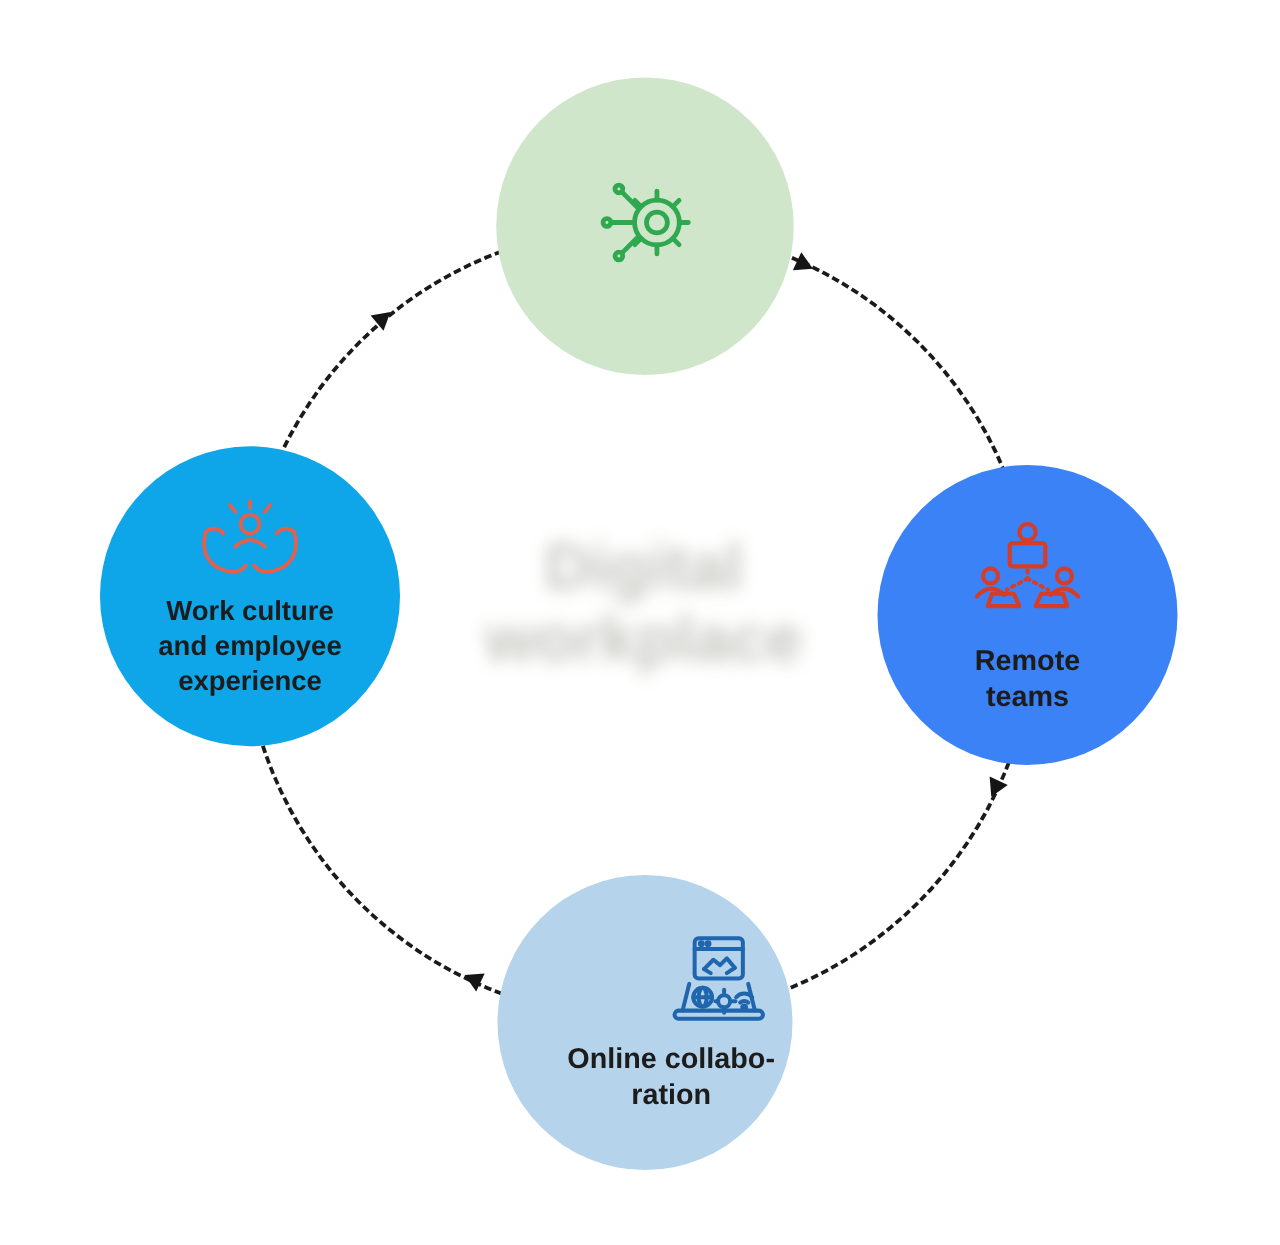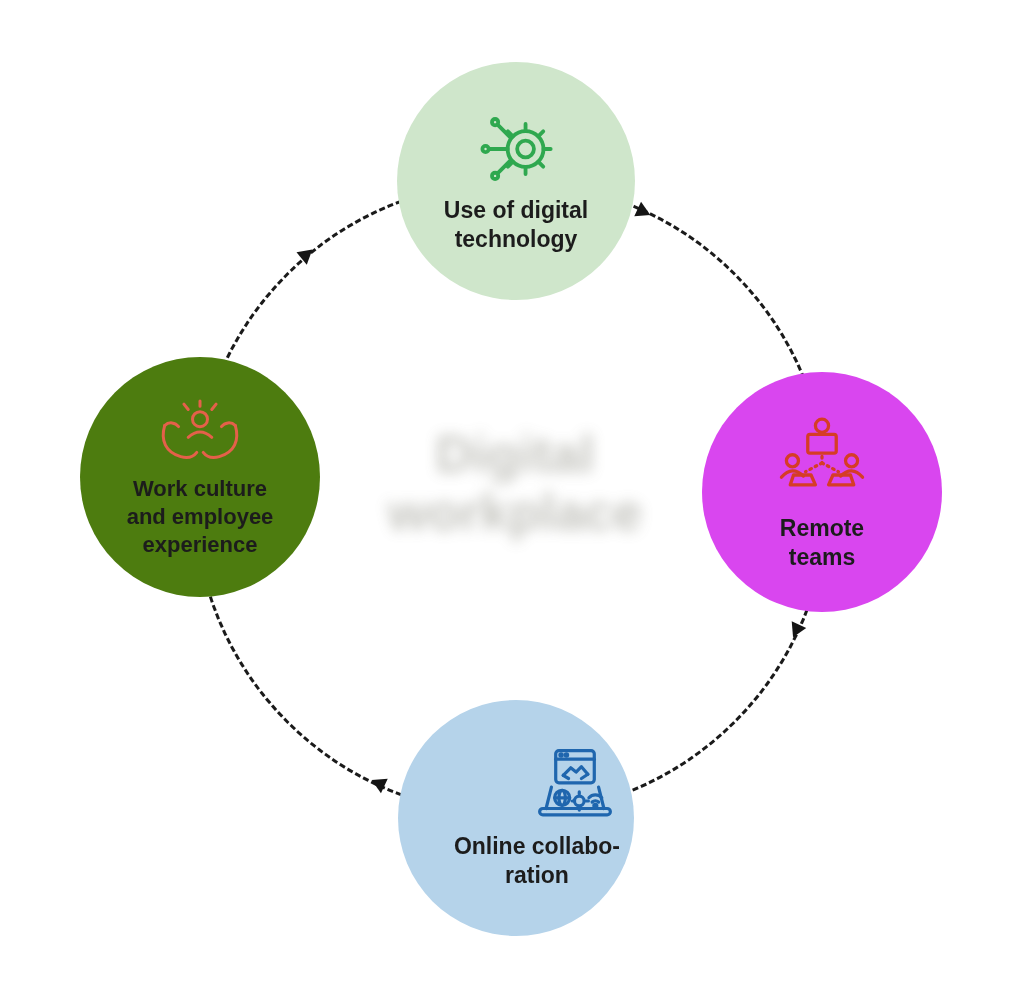--- a/index.html
+++ b/index.html
@@ -77,25 +77,23 @@
           <line x1="54.6" y1="44.6" x2="58.8" y2="48.8"></line>
           <path d="M29,34 H14"></path>
           <circle cx="10.5" cy="34" r="2.6"></circle>
           <path d="M31,24 L21,14"></path>
           <circle cx="18.5" cy="11.5" r="2.6"></circle>
           <path d="M31,44 L21,54"></path>
           <circle cx="18.5" cy="56.5" r="2.6"></circle>
         </g>
       </svg>
     </span>
-    <span class="label">Use of digital
-technology</span>
   </div>
 
-  <div class="node node-right" style="background-color: #d946ef; gap: 16px;">
+  <div class="node node-right" style="background-color: #3b82f6; gap: 16px;">
     <span class="icon">
       <svg width="92" height="80" viewBox="0 0 84 72">
         <g class="stroke-grp" stroke="#d63c26" stroke-width="3">
           <circle cx="42" cy="12" r="6"></circle>
           <rect x="29" y="20" width="26" height="17" rx="2"></rect>
           <path d="M42,40 V46 M42,46 L27,54 M42,46 L57,54" stroke-dasharray="1.5 4"></path>
           <circle cx="15" cy="44" r="5.5"></circle>
           <path d="M5,59 q10,-11 20,-1"></path>
           <path d="M13,66 h23 l-4,-9 h-16 z"></path>
           <circle cx="69" cy="44" r="5.5"></circle>
@@ -127,21 +125,21 @@
           <path d="M46,44.5 v-2 M46,57.5 v2 M52.5,51 h2 M41.5,51 h-2"></path>
           <path d="M55,48 a8,8 0 0 1 12,0 M58,52 a4.5,4.5 0 0 1 6,0"></path>
           <circle cx="61" cy="55.5" r="1.4" fill="#1f66ae"></circle>
         </g>
       </svg>
     </span>
     <span class="label">Online collabo-
 ration</span>
   </div>
 
-  <div class="node node-left" style="background-color: #4d7c0f; text-align: center;">
+  <div class="node node-left" style="background-color: #0ea5e9; text-align: center;">
     <span class="icon">
       <svg width="90" height="74" viewBox="0 0 84 68">
         <g class="stroke-grp" stroke="#e4604a" stroke-width="2.8">
           <circle cx="42" cy="22" r="7"></circle>
           <path d="M31,39 q11,-10 22,0"></path>
           <path d="M42,10 v-5 M31,13 l-4,-5 M53,13 l4,-5"></path>
           <path d="M9,28 C5,42 10,53 24,57 C31,59 36,57 39,53"></path>
           <path d="M9,28 C13,24 19,25 22,29"></path>
           <path d="M75,28 C79,42 74,53 60,57 C53,59 48,57 45,53"></path>
           <path d="M75,28 C71,24 65,25 62,29"></path>

